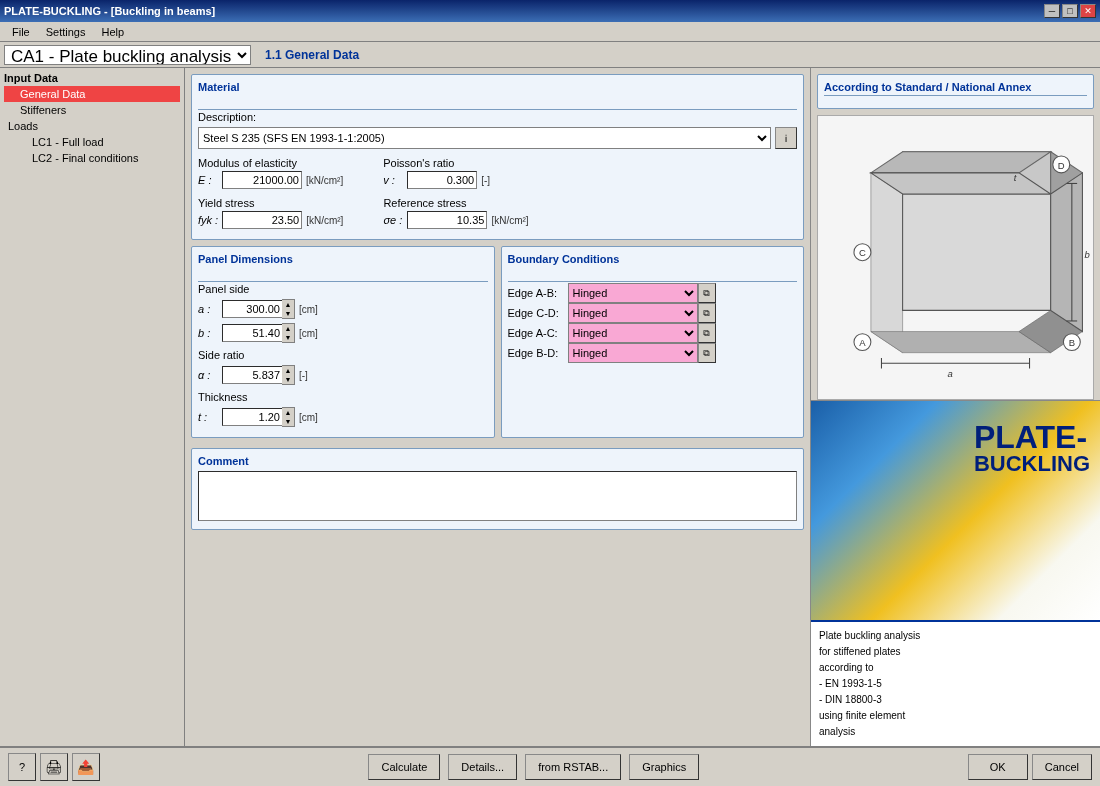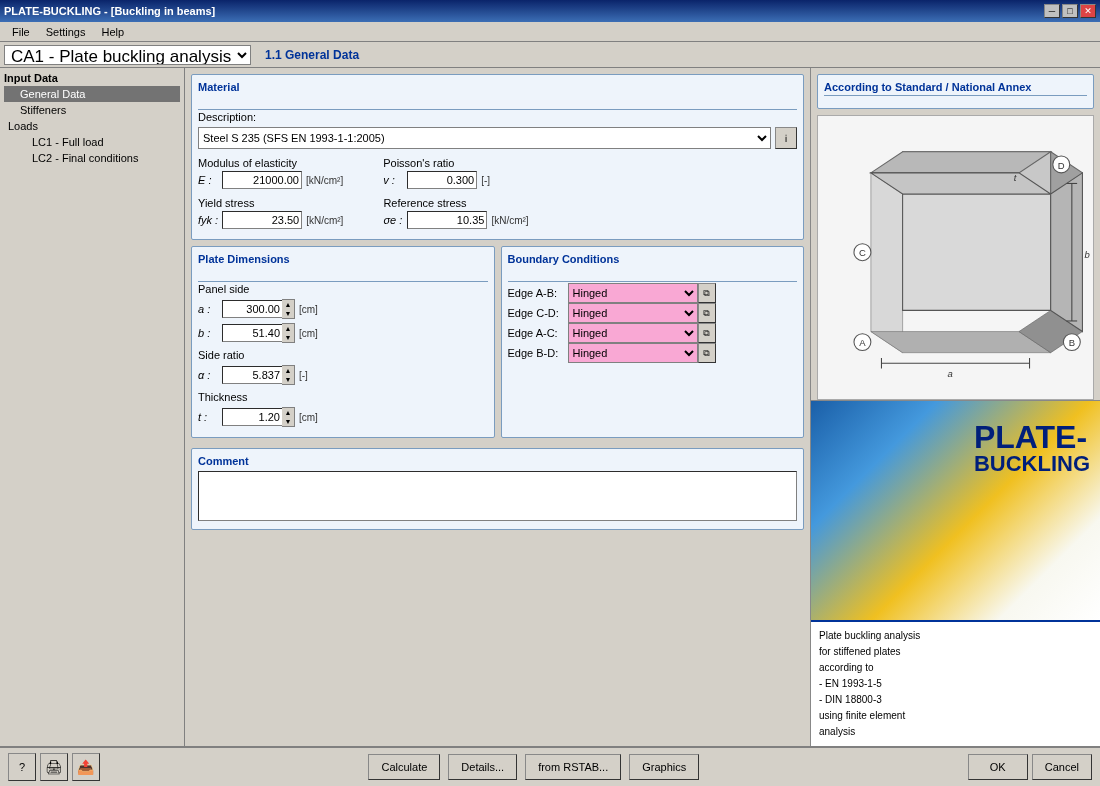--- a/index.html
+++ b/index.html
@@ -88,21 +88,21 @@
       margin-bottom: 2px;
     }
     .sidebar-item {
       padding: 2px 4px;
       cursor: pointer;
       font-size: 11px;
       display: flex;
       align-items: center;
     }
     .sidebar-item.selected {
-      background: #737373;
+      background: #ef4444;
       color: white;
     }
     .sidebar-item.indent1 { padding-left: 16px; }
     .sidebar-item.indent2 { padding-left: 28px; }
 
     
     .content {
       flex: 1;
       display: flex;
       flex-direction: column;
@@ -460,21 +460,21 @@
                 <input class="num-input num-input-wide" type="text" value="10.35" style="">
                 <span class="unit-label">[kN/cm²]</span>
               </div>
             </div>
           </div>
         </div>
 
         <div class="two-col">
 
           <div class="panel-box col-half">
-            <div class="panel-box-header">Plate Dimensions</div>
+            <div class="panel-box-header">Panel Dimensions</div>
             <div class="form-label" style="margin-bottom:4px;">Panel side</div>
             <div class="form-row">
               <span class="form-label-sm form-label-italic">a :</span>
               <div class="spin-container">
                 <input class="spin-input" type="text" value="300.00" style="">
                 <div class="spin-btns">
                   <button class="spin-btn">▲</button>
                   <button class="spin-btn">▼</button>
                 </div>
               </div>

